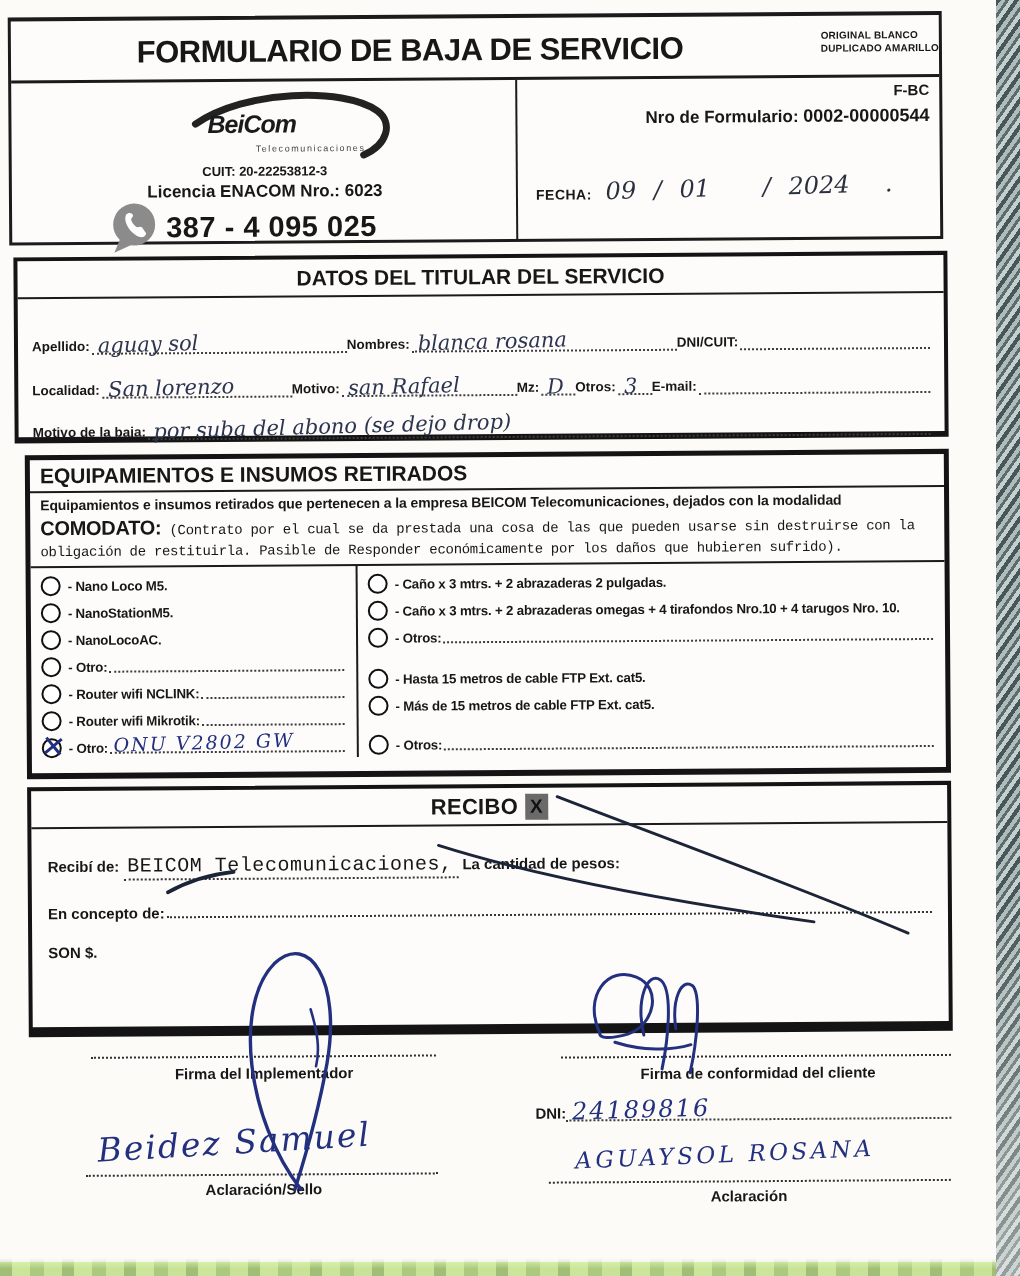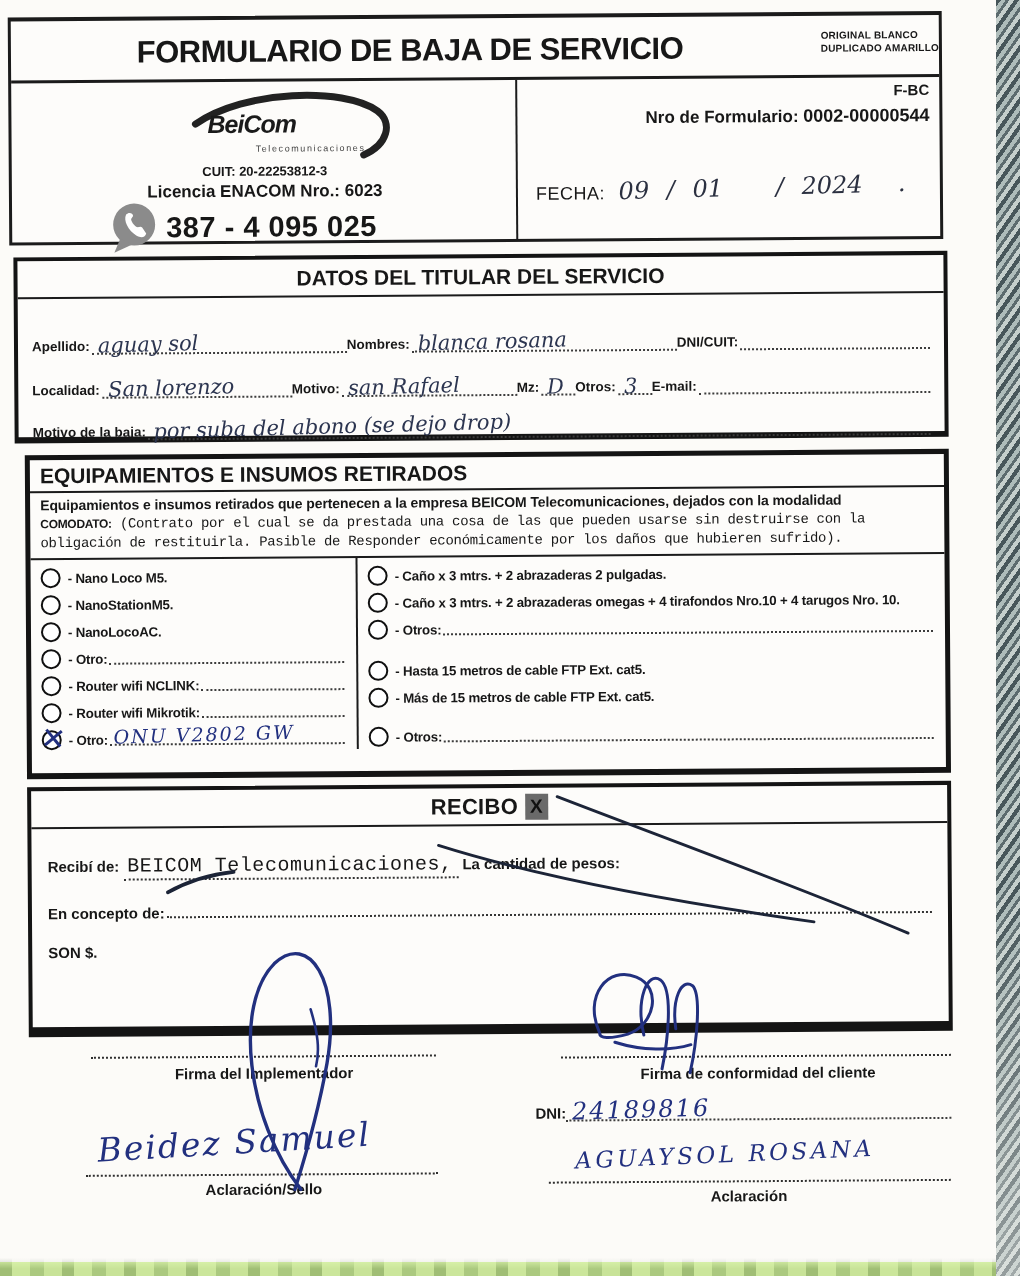--- a/index.html
+++ b/index.html
@@ -38,21 +38,21 @@
   .hdr-cuit { position:absolute; left:0; width:506px; top:82px; text-align:center; font-size:13px; font-weight:bold; }
   .hdr-lic  { position:absolute; left:0; width:506px; top:100px; text-align:center; font-size:17px; font-weight:bold; }
   .phone-row { position:absolute; left:96px; top:118px; display:flex; align-items:center; }
   .wa-icon { margin-right:6px; }
   .phone-num { font-size:29px; font-weight:bold; letter-spacing:.5px; }
   .hdr-right { flex:1; position:relative; }
   .fbc { position:absolute; top:4px; right:10px; font-size:15px; font-weight:bold; }
   .nro-line { position:absolute; top:28px; right:10px; font-size:17px; font-weight:bold; }
   .nro-value { font-size:18px; }
   .fecha-line { position:absolute; left:18px; top:98px; display:flex; align-items:baseline; }
-  .fecha-label { font-size:18px; font-weight:normal; letter-spacing:.5px; }
+  .fecha-label { font-size:14px; font-weight:bold; letter-spacing:.5px; }
 
   
   .hw { font-family:"DejaVu Serif", serif; font-style:italic; color:#2c3550; white-space:pre; transform:rotate(-1.2deg); transform-origin:left bottom; display:inline-block; }
   .hw-date { font-size:24px; margin-left:14px; color:#2b3040; word-spacing:10px; }
   .hw-blue { color:var(--ink-blue, #22307f); }
 
   
   .dbox { position:absolute; left:16px; top:254px; width:934px; height:186px; border:4px solid #141414; border-bottom-width:6px; background:#fdfcfa; }
   .dbox-title { text-align:center; font-size:21px; font-weight:bold; padding:7px 0 5px; border-bottom:2.5px solid #1b1b1b; }
   .drow { display:flex; align-items:flex-end; margin:0 14px; height:30px; }
@@ -60,21 +60,21 @@
   .dlabel { font-size:13.5px; font-weight:bold; white-space:nowrap; padding:0 2px 1px 0; }
   .fill { position:relative; border-bottom:2px dotted #3c3c3c; height:22px; }
   .fill .hw { position:absolute; left:6px; bottom:-5px; font-size:21px; }
   .w255{width:255px;} .w265{width:265px;} .w190{width:190px;} .w175{width:175px;} .w34{width:34px;} .grow{flex:1;}
 
   
   .ebox { position:absolute; left:26px; top:452px; width:924px; height:324px; border:5px solid #141414; border-bottom-width:6px; background:#fdfcfa; }
   .ebox-title { font-size:21px; font-weight:bold; padding:4px 10px 3px; border-bottom:2.5px solid #1b1b1b; }
   .ebox-intro { font-size:14px; font-weight:bold; padding:4px 10px 1px; letter-spacing:-0.1px; }
   .ebox-comodato { padding:1px 10px 4px; font-family:"Liberation Mono", monospace; font-size:14px; line-height:1.38; letter-spacing:-0.3px; }
-  .comodato-label { font-family:"Liberation Sans", sans-serif; font-size:12px; font-weight:bold; letter-spacing:-0.3px;margin-top:31px; }
+  .comodato-label { font-family:"Liberation Sans", sans-serif; font-size:20px; font-weight:bold; letter-spacing:-0.3px;margin-top:31px; }
   .options { display:flex; border-top:2.5px solid #1b1b1b; height:193px; }
   .opt-col { padding-top:4px; }
   .opt-left { width:327px; border-right:2.5px solid #1b1b1b; }
   .opt-right { flex:1; }
   .erow { display:flex; align-items:center; margin:2px 8px 0 10px; height:25px; position:relative; }
   .opt-right .erow.gap1 { margin-top:16px; }
   .opt-right .erow.gap2 { margin-top:14px; }
   .radio { width:20px; height:20px; border:2.5px solid #101010; border-radius:50%; margin-right:7px; flex:0 0 auto; background:#fff; }
   .elabel { font-size:13.3px; font-weight:bold; white-space:nowrap; letter-spacing:-0.2px; }
   .eleader { flex:1; border-bottom:2px dotted #3c3c3c; margin:0 4px 4px 2px; position:relative; height:16px; }

